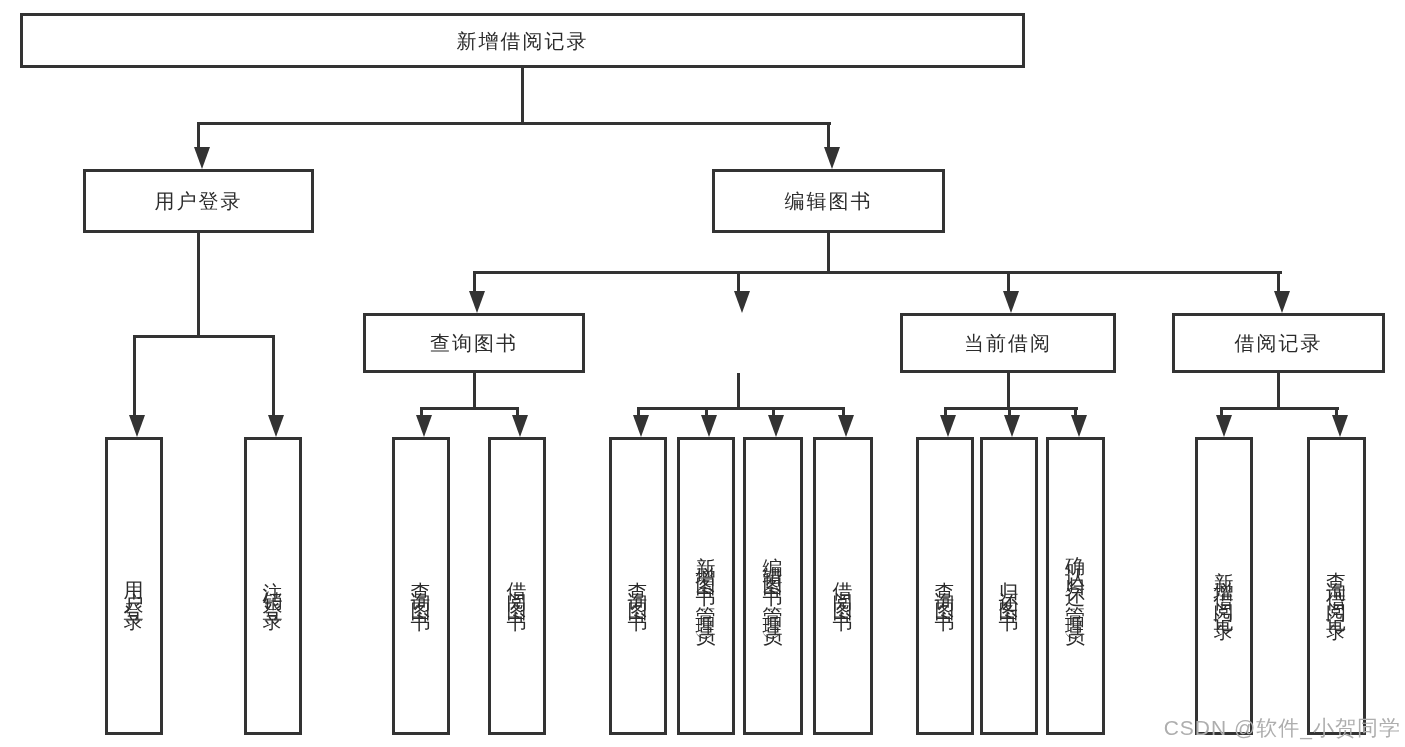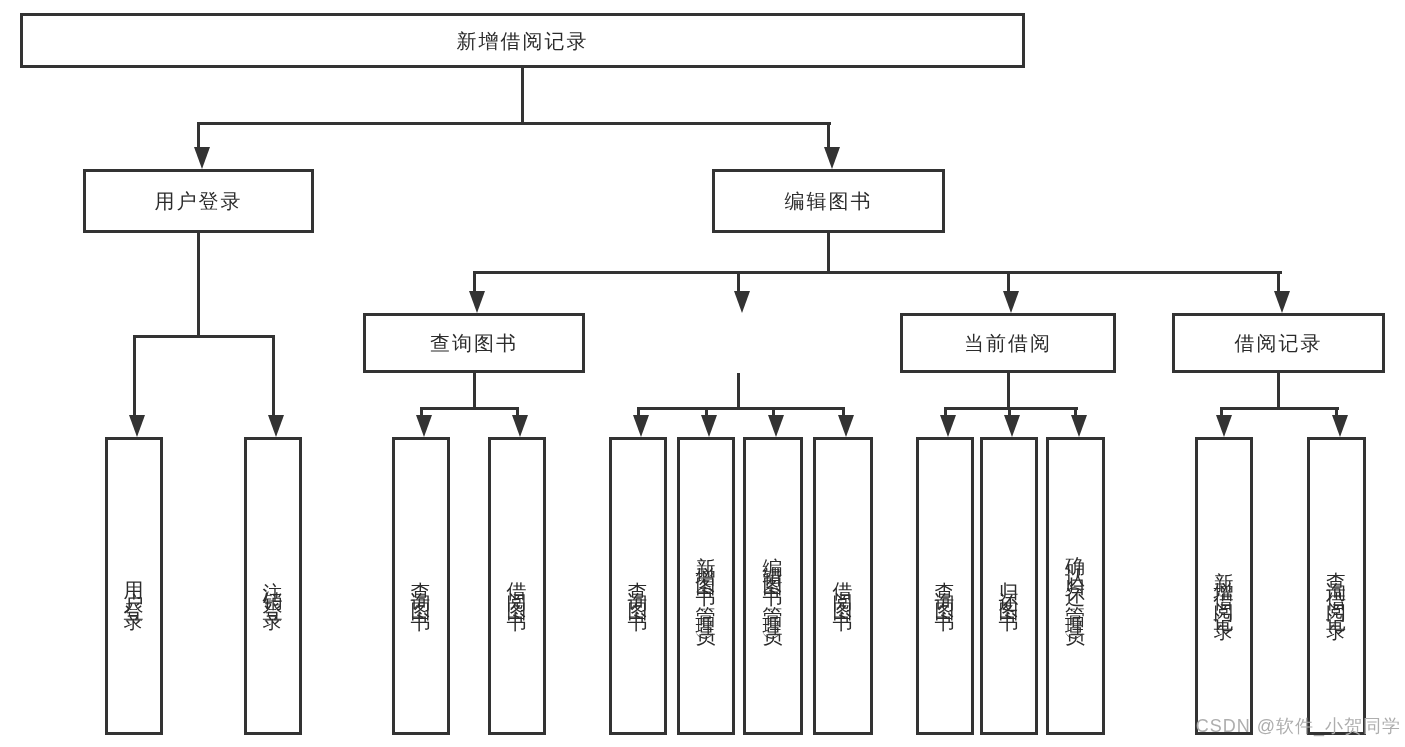--- a/index.html
+++ b/index.html
@@ -21,21 +21,21 @@
   }
   .hline{position:absolute;height:0;border-top:3px solid var(--line);}
   .vline{position:absolute;width:0;border-left:3px solid var(--line);}
   .arrow{position:absolute;width:0;border-left:3px solid var(--line);}
   .arrow::after{
     content:"";position:absolute;left:-6.5px;bottom:-22px;width:0;height:0;
     border-style:solid;border-color:var(--line) transparent transparent transparent;
     border-width:22px 8px 0 8px;
   }
   .watermark{
-    position:absolute;top:714px;right:4px;font-size:18px;letter-spacing:1px;
+    position:absolute;top:714px;right:4px;font-size:21px;letter-spacing:1px;
     color:var(--watermark);white-space:nowrap;
   }
 </style>
 </head>
 <body>
 
 <div id="canvas">
 
   <div class="node" style="left:20px;top:13px;width:1005px;height:55px">
     <span>新增借阅记录</span>

